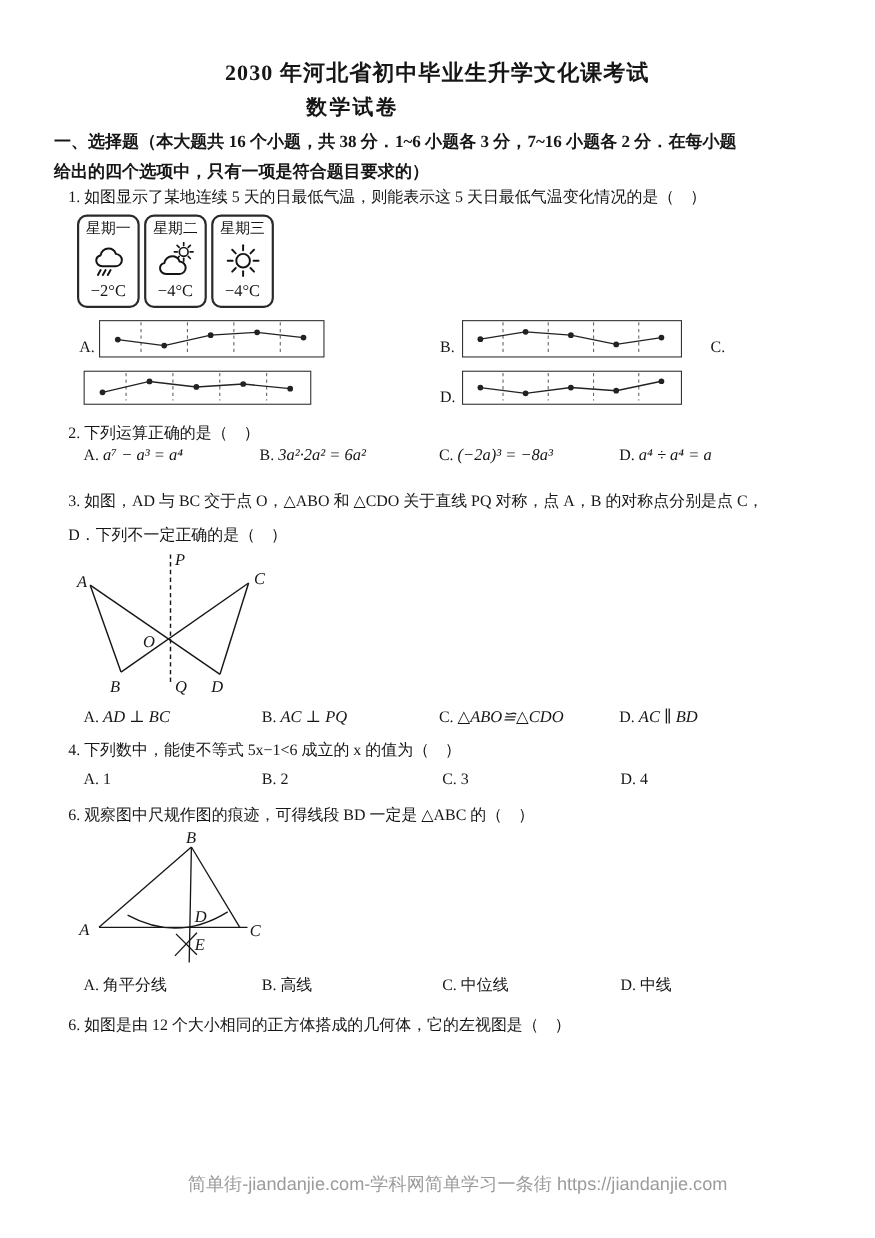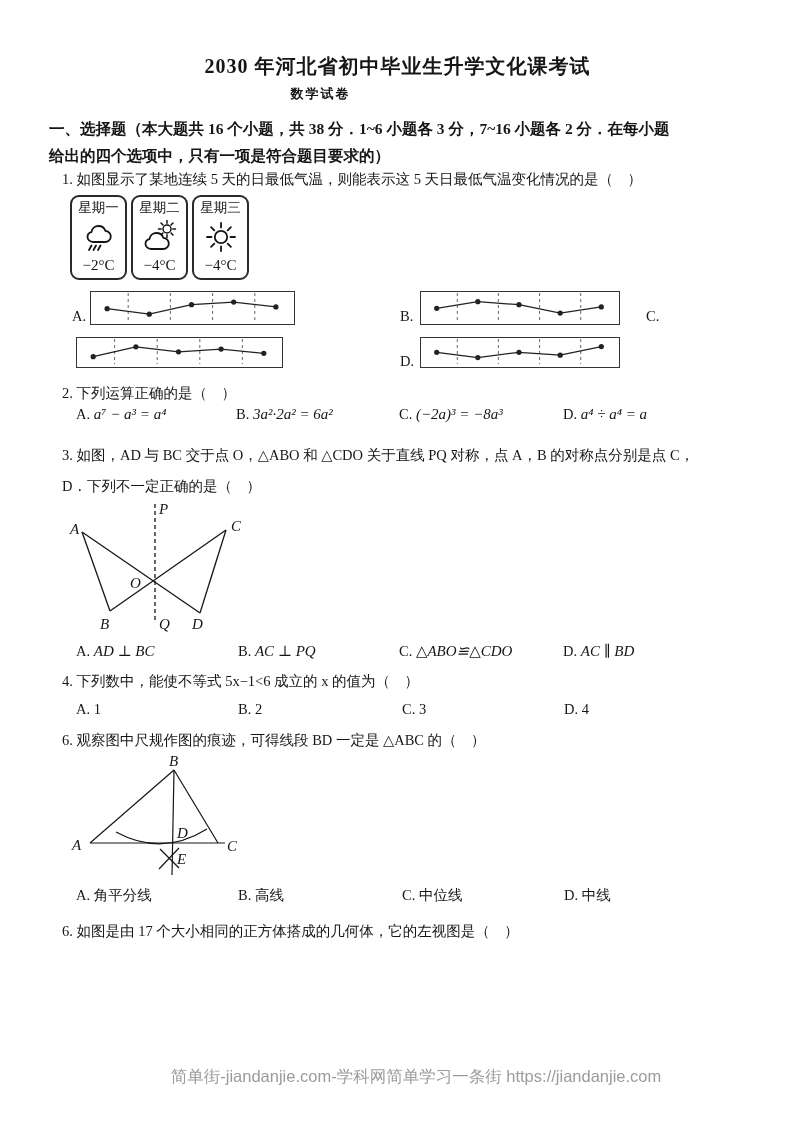--- a/index.html
+++ b/index.html
@@ -1,21 +1,21 @@
 <!DOCTYPE html>
 <html><head>
 <meta charset="utf-8">
 <style>
   * { margin:0; padding:0; box-sizing:border-box; }
   html,body { background:#fff; }
   body { width:795px; height:1125px; font-family:"Liberation Serif","DejaVu Serif",serif; color:#161616; }
   .page { position:relative; width:795px; height:1125px; background:#fff; overflow:hidden; }
   .abs { position:absolute; }
   .title1 { left:0; top:53px; width:795px; text-align:center; font-size:20px; font-weight:bold; letter-spacing:1px; }
-  .title2 { left:0; top:85px; width:641px; text-align:center; font-size:13px; font-weight:bold; letter-spacing:2px; }
+  .title2 { left:0; top:85px; width:641px; text-align:center; font-size:19px; font-weight:bold; letter-spacing:2px; }
   .sec { left:49px; width:712px; font-size:15.5px; font-weight:bold; }
   .qtext { left:62px; font-size:14.5px; white-space:nowrap; }
   .opt { font-size:14.5px; white-space:nowrap; }
   .opt .math { font-style:italic; font-size:15px; }
   .card { top:195px; width:57px; height:85px; border:2px solid #2a2a2a; border-radius:9px; text-align:center; padding-top:2px; background:#fff; }
   .card .day { font-size:13.5px; }
   .card .wicon { height:40px; display:flex; align-items:center; justify-content:center; }
   .card .temp { font-size:15px; }
   .chartbox { border:1px solid #333; background:#fff; }
   .chartlabel { font-size:14.5px; }
@@ -194,16 +194,16 @@
       <text x="107" y="84">D</text>
       <text x="107" y="110">E</text>
     </g>
   </svg>
 
   <span class="abs opt" style="left:76px;top:886px"><span>A.</span> <span>角平分线</span></span>
   <span class="abs opt" style="left:238px;top:886px"><span>B.</span> <span>高线</span></span>
   <span class="abs opt" style="left:402px;top:886px"><span>C.</span> <span>中位线</span></span>
   <span class="abs opt" style="left:564px;top:886px"><span>D.</span> <span>中线</span></span>
 
-  <div class="abs qtext" style="top:922px">6. 如图是由 17 个大小相同的正方体搭成的几何体，它的左视图是（　）</div>
+  <div class="abs qtext" style="top:922px">6. 如图是由 12 个大小相同的正方体搭成的几何体，它的左视图是（　）</div>
 
   <div class="abs footer">简单街-jiandanjie.com-学科网简单学习一条街 https://jiandanjie.com</div>
 </div>
 
 </body></html>

